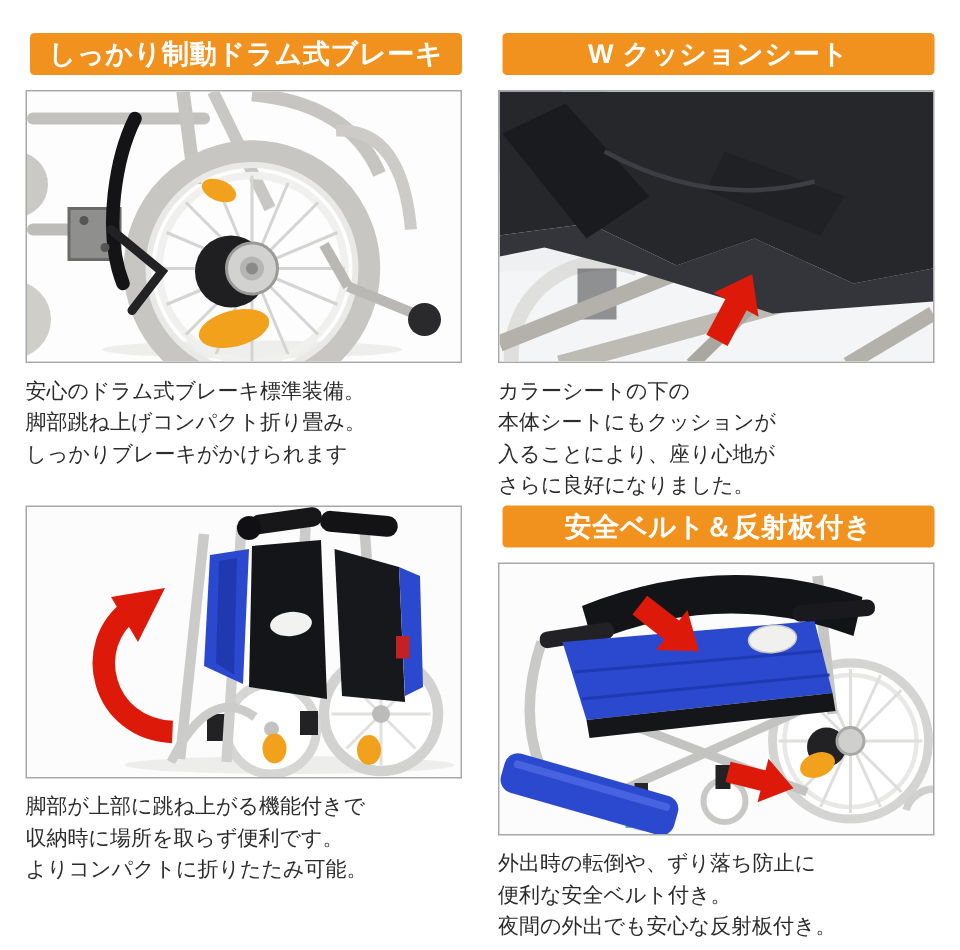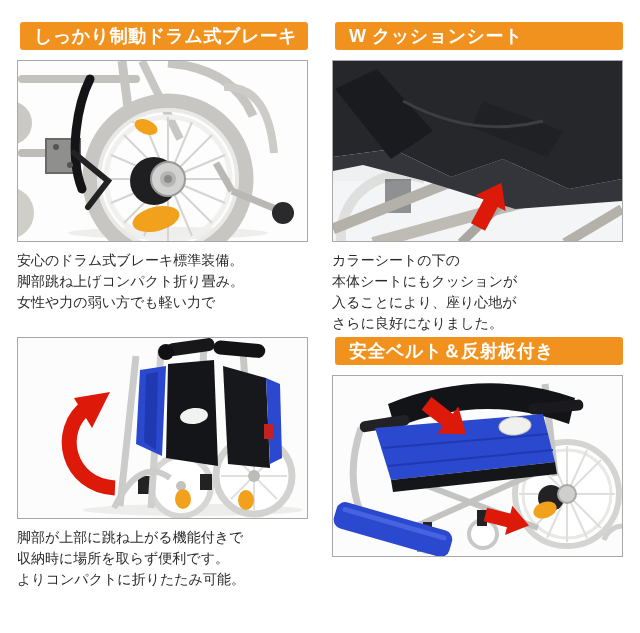--- a/index.html
+++ b/index.html
@@ -20,28 +20,28 @@
     column-gap:24px;
     row-gap:3px;
     padding:22px 17px 0 17px;
   }
   .card{display:flex;flex-direction:column;}
   .hdr{
     background:var(--c-accent);
     color:var(--c-header_text);
     height:28px;
     line-height:28px;
+    text-align:center;
     font-size:18px;
     font-weight:bold;
     letter-spacing:.5px;
     border-radius:3px;
     margin:0 0 10px 3px;
     white-space:nowrap;
     overflow:hidden;
-    padding-left:14px;
   }
   .photo{
     height:182px;
     border:1px solid var(--c-photo_border);
     background:#fdfdfd;
     overflow:hidden;
     margin-bottom:8px;
   }
   .photo svg{display:block;width:100%;height:100%;}
   .desc{font-size:14px;line-height:21px;color:var(--c-text);}
@@ -108,21 +108,21 @@
         </g>
 
         <line x1="198" y1="102" x2="214" y2="130" stroke="#b9b8b4" stroke-width="7"></line>
         <line x1="214" y1="130" x2="258" y2="148" stroke="#b9b8b4" stroke-width="7"></line>
         <circle cx="265" cy="152" r="11" fill="#2a2a2c"></circle>
       </svg>
     </div>
     <div class="desc">
       <div class="line">安心のドラム式ブレーキ標準装備。</div>
       <div class="line">脚部跳ね上げコンパクト折り畳み。</div>
-      <div class="line">女性や力の弱い方でも軽い力で</div>
+      <div class="line">しっかりブレーキがかけられます</div>
     </div>
   </section>
 
   <section class="card">
     <div class="hdr">W クッションシート</div>
     <div class="photo">
       <svg viewBox="0 0 289 180" preserveAspectRatio="none">
         <rect x="0" y="0" width="289" height="180" fill="#eef0f2"></rect>
         <rect x="0" y="120" width="289" height="60" fill="#f4f5f6"></rect>
 
@@ -263,15 +263,20 @@
         </g>
 
         <g transform="translate(104,14) rotate(38)">
           <polygon points="0,9 27,9 27,0 50,17 27,34 27,25 0,25" fill="var(--c-arrow,#dd1a0a)"></polygon>
         </g>
         <g transform="translate(156,124) rotate(14)">
           <polygon points="0,8 24,8 24,0 45,15 24,30 24,22 0,22" fill="var(--c-arrow,#dd1a0a)"></polygon>
         </g>
       </svg>
     </div>
+    <div class="desc">
+      <div class="line">外出時の転倒や、ずり落ち防止に</div>
+      <div class="line">便利な安全ベルト付き。</div>
+      <div class="line">夜間の外出でも安心な反射板付き。</div>
+    </div>
   </section>
 
 </div>
 
 </body></html>

